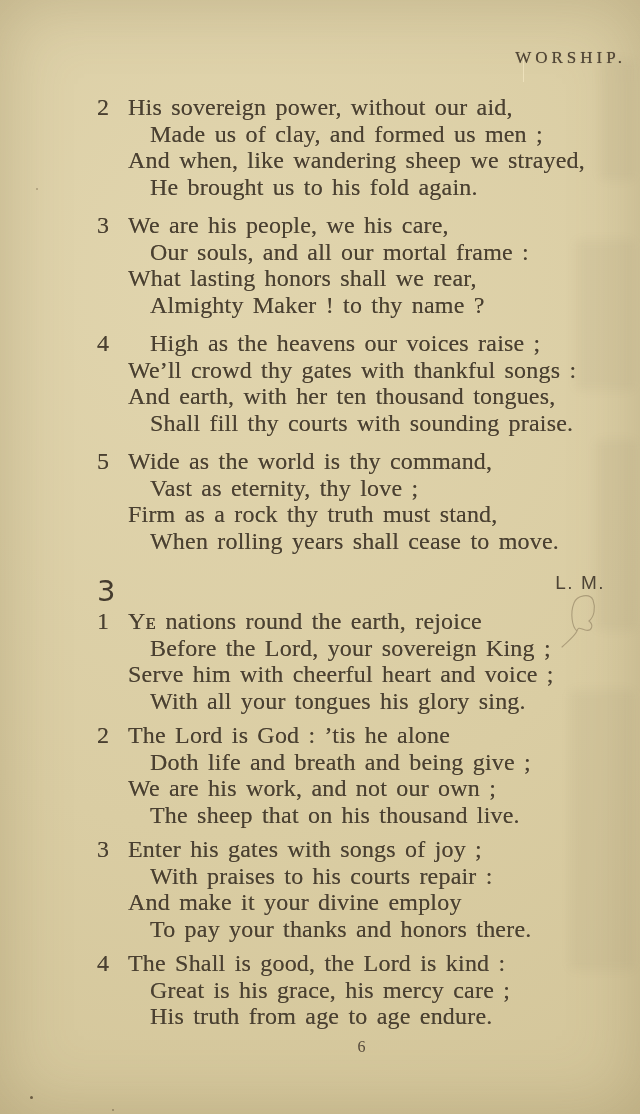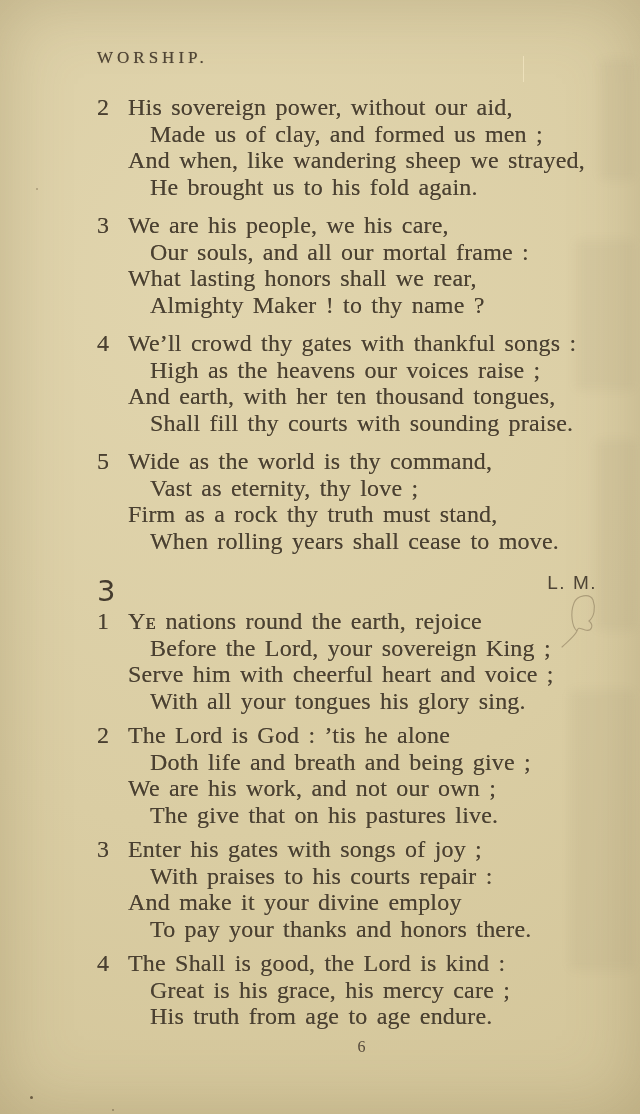--- a/index.html
+++ b/index.html
@@ -14,21 +14,21 @@
   .vignette {
     position: absolute; inset: 0; pointer-events: none;
     box-shadow: inset 0 0 70px rgba(116, 98, 58, 0.28);
   }
   .content {
     position: absolute; left: 0; top: 0;
     width: 640px; box-sizing: border-box;
     padding: 48px 14px 0 97px;
   }
   .running-head {
-    text-align: left;
+    text-align: right;
     font-size: 17px;
     letter-spacing: 4px;
     color: #504535;
     text-shadow: 0 0 0.7px rgba(80, 69, 53, 0.65);
     margin-bottom: 26px;
   }
   .verse {
     display: flex;
     align-items: flex-start;
     font-size: 24px;
@@ -53,21 +53,21 @@
   .hymn-number {
     font-family: "DejaVu Sans", "Liberation Sans", sans-serif;
     font-size: 29px;
     line-height: 30px;
     color: #453c2e;
   }
   .hymn-meter {
     font-family: "Liberation Sans", "DejaVu Sans", sans-serif;
     font-size: 19px;
     letter-spacing: 1.5px;
-    margin-right: 29px;
+    margin-right: 21px;
     margin-bottom: 12px;
     color: #4e4435;
   }
   .folio {
     text-align: center;
     font-size: 16px;
     margin-top: 0px;
     color: #55493a;
   }
   .squiggle {
@@ -132,22 +132,22 @@
         <div class="vline">We are his people, we his care,</div>
         <div class="vline indent">Our souls, and all our mortal frame :</div>
         <div class="vline">What lasting honors shall we rear,</div>
         <div class="vline indent">Almighty Maker ! to thy name ?</div>
       </div>
     </div>
 
     <div class="verse">
       <span class="vnum">4</span>
       <div class="vlines">
+        <div class="vline indent">High as the heavens our voices raise ;</div>
         <div class="vline">We’ll crowd thy gates with thankful songs :</div>
-        <div class="vline indent">High as the heavens our voices raise ;</div>
         <div class="vline">And earth, with her ten thousand tongues,</div>
         <div class="vline indent">Shall fill thy courts with sounding praise.</div>
       </div>
     </div>
 
     <div class="verse">
       <span class="vnum">5</span>
       <div class="vlines">
         <div class="vline">Wide as the world is thy command,</div>
         <div class="vline indent">Vast as eternity, thy love ;</div>
@@ -174,21 +174,21 @@
         <div class="vline indent">With all your tongues his glory sing.</div>
       </div>
     </div>
 
     <div class="verse">
       <span class="vnum">2</span>
       <div class="vlines">
         <div class="vline">The Lord is God : ’tis he alone</div>
         <div class="vline indent">Doth life and breath and being give ;</div>
         <div class="vline">We are his work, and not our own ;</div>
-        <div class="vline indent">The give that on his pastures live.</div>
+        <div class="vline indent">The sheep that on his thousand live.</div>
       </div>
     </div>
 
     <div class="verse">
       <span class="vnum">3</span>
       <div class="vlines">
         <div class="vline">Enter his gates with songs of joy ;</div>
         <div class="vline indent">With praises to his courts repair :</div>
         <div class="vline">And make it your divine employ</div>
         <div class="vline indent">To pay your thanks and honors there.</div>

